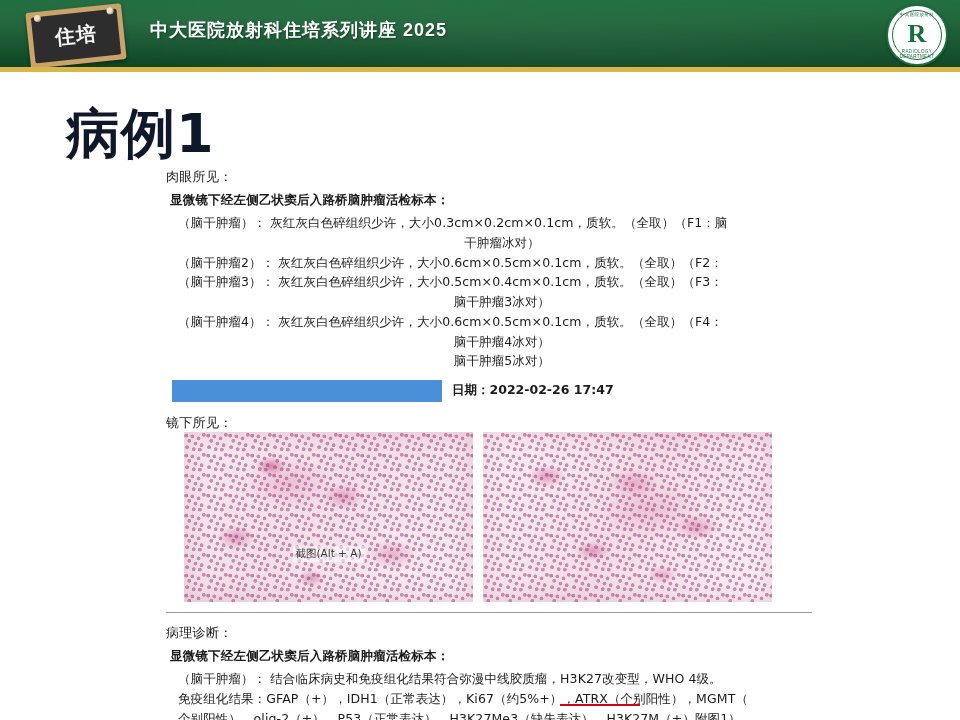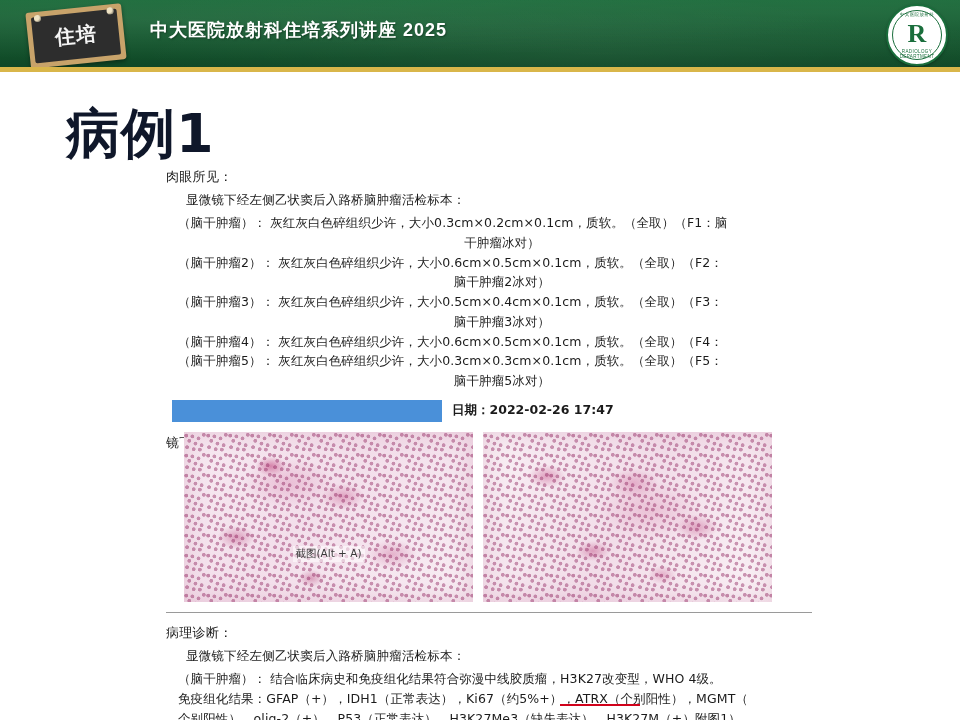--- a/index.html
+++ b/index.html
@@ -115,22 +115,22 @@
     font-family: "DejaVu Sans", sans-serif;
   }
   .rpt-section-head {
     font-size: 13px;
     font-weight: normal;
     margin: 0 0 6px 0;
     letter-spacing: 0.3px;
   }
   .rpt-sub {
     font-size: 12.5px;
-    font-weight: normal;
-    margin: 0 0 5px 20px;
+    font-weight: bold;
+    margin: 0 0 5px 4px;
     letter-spacing: 0.2px;
   }
   .rpt-line {
     font-size: 12.5px;
     margin: 0 0 2px 12px;
     line-height: 1.42;
     letter-spacing: 0.1px;
   }
   .rpt-line.cont { margin-left: 12px; text-align: center; }
 
@@ -262,25 +262,24 @@
 
   <div class="slide-title">病例1</div>
 
   <div class="report">
     <div class="rpt-section-head">肉眼所见：</div>
     <div class="rpt-sub">显微镜下经左侧乙状窦后入路桥脑肿瘤活检标本：</div>
 
     <div class="rpt-line">（脑干肿瘤）： 灰红灰白色碎组织少许，大小0.3cm×0.2cm×0.1cm，质软。（全取）（F1：脑</div>
     <div class="rpt-line cont">干肿瘤冰对）</div>
     <div class="rpt-line">（脑干肿瘤2）： 灰红灰白色碎组织少许，大小0.6cm×0.5cm×0.1cm，质软。（全取）（F2：</div>
-    <div class="rpt-line cont">脑干肿瘤2冰对）</div>
     <div class="rpt-line">（脑干肿瘤3）： 灰红灰白色碎组织少许，大小0.5cm×0.4cm×0.1cm，质软。（全取）（F3：</div>
     <div class="rpt-line cont">脑干肿瘤3冰对）</div>
     <div class="rpt-line">（脑干肿瘤4）： 灰红灰白色碎组织少许，大小0.6cm×0.5cm×0.1cm，质软。（全取）（F4：</div>
-    <div class="rpt-line">（脑干肿瘤5）： 灰红灰白色碎组织少许，大小0.3cm×0.3cm×0.1cm，质软。（全取）（F5：</div>
+    <div class="rpt-line cont">脑干肿瘤4冰对）</div>
     <div class="rpt-line cont">脑干肿瘤5冰对）</div>
 
     <div class="date-row">
       <div class="date-highlight"></div>
       <div class="date-text">日期：2022-02-26 17:47</div>
     </div>
 
     <div class="rpt-section-head">镜下所见：</div>
   </div>
 

